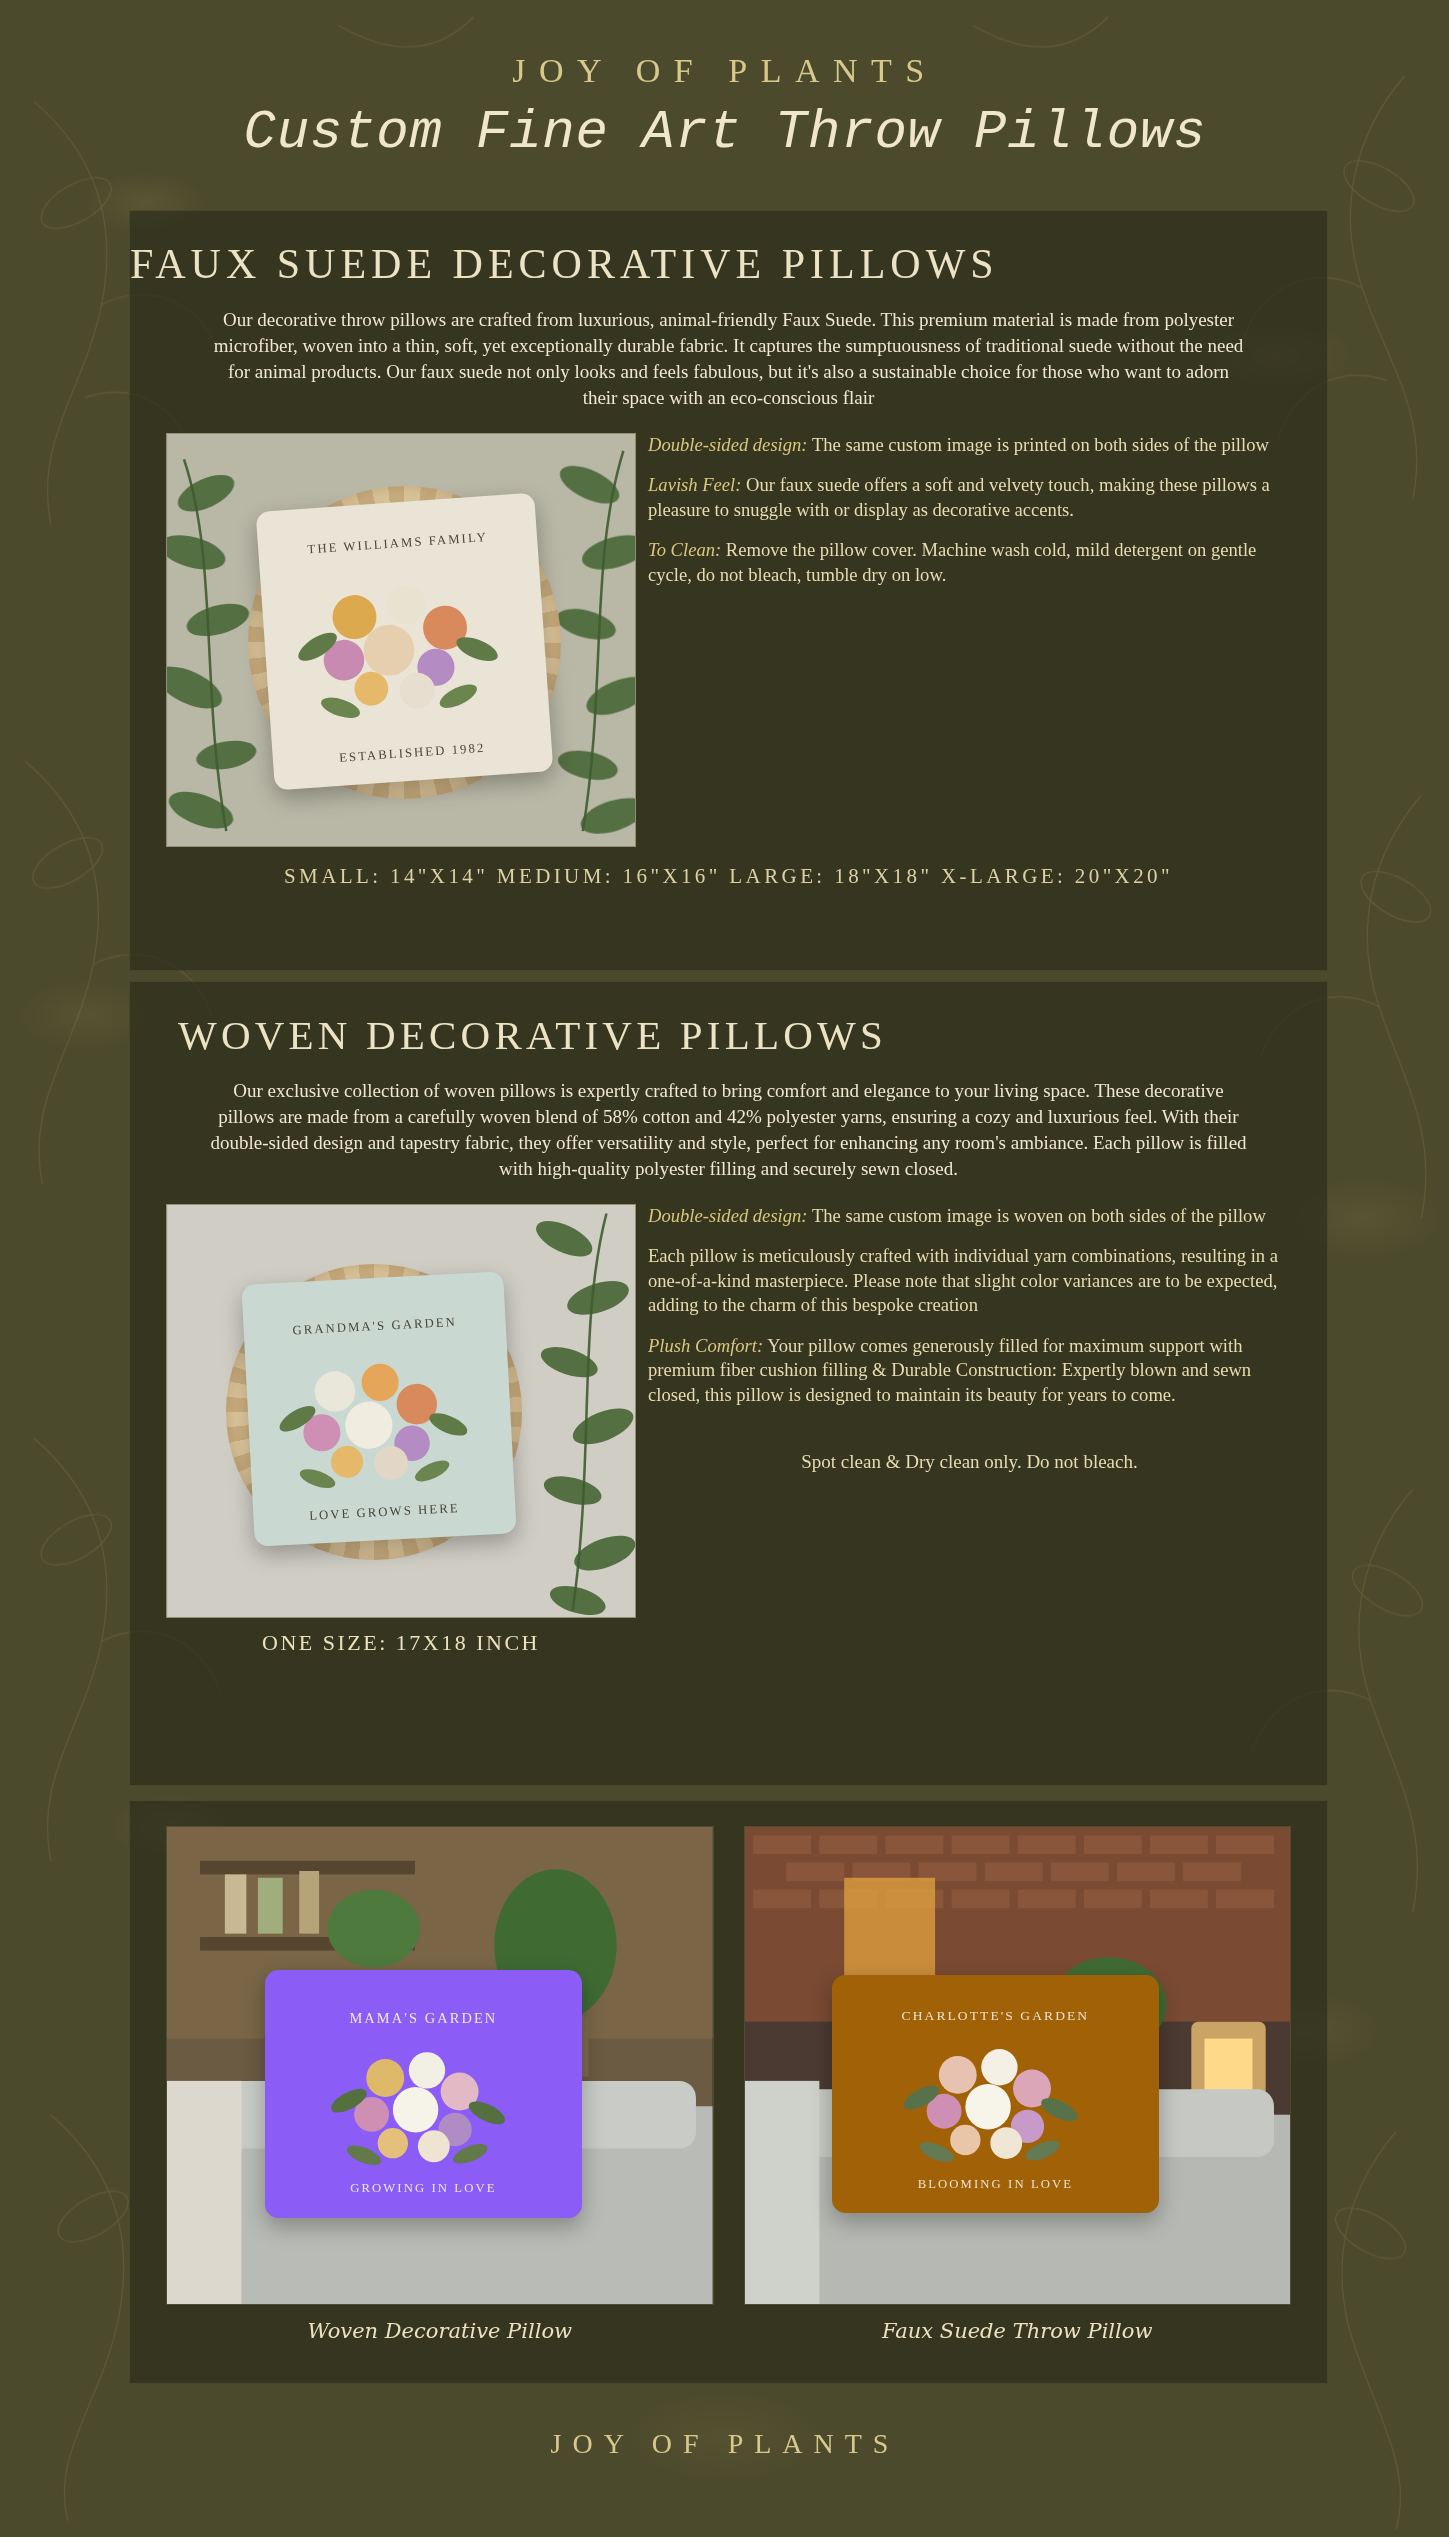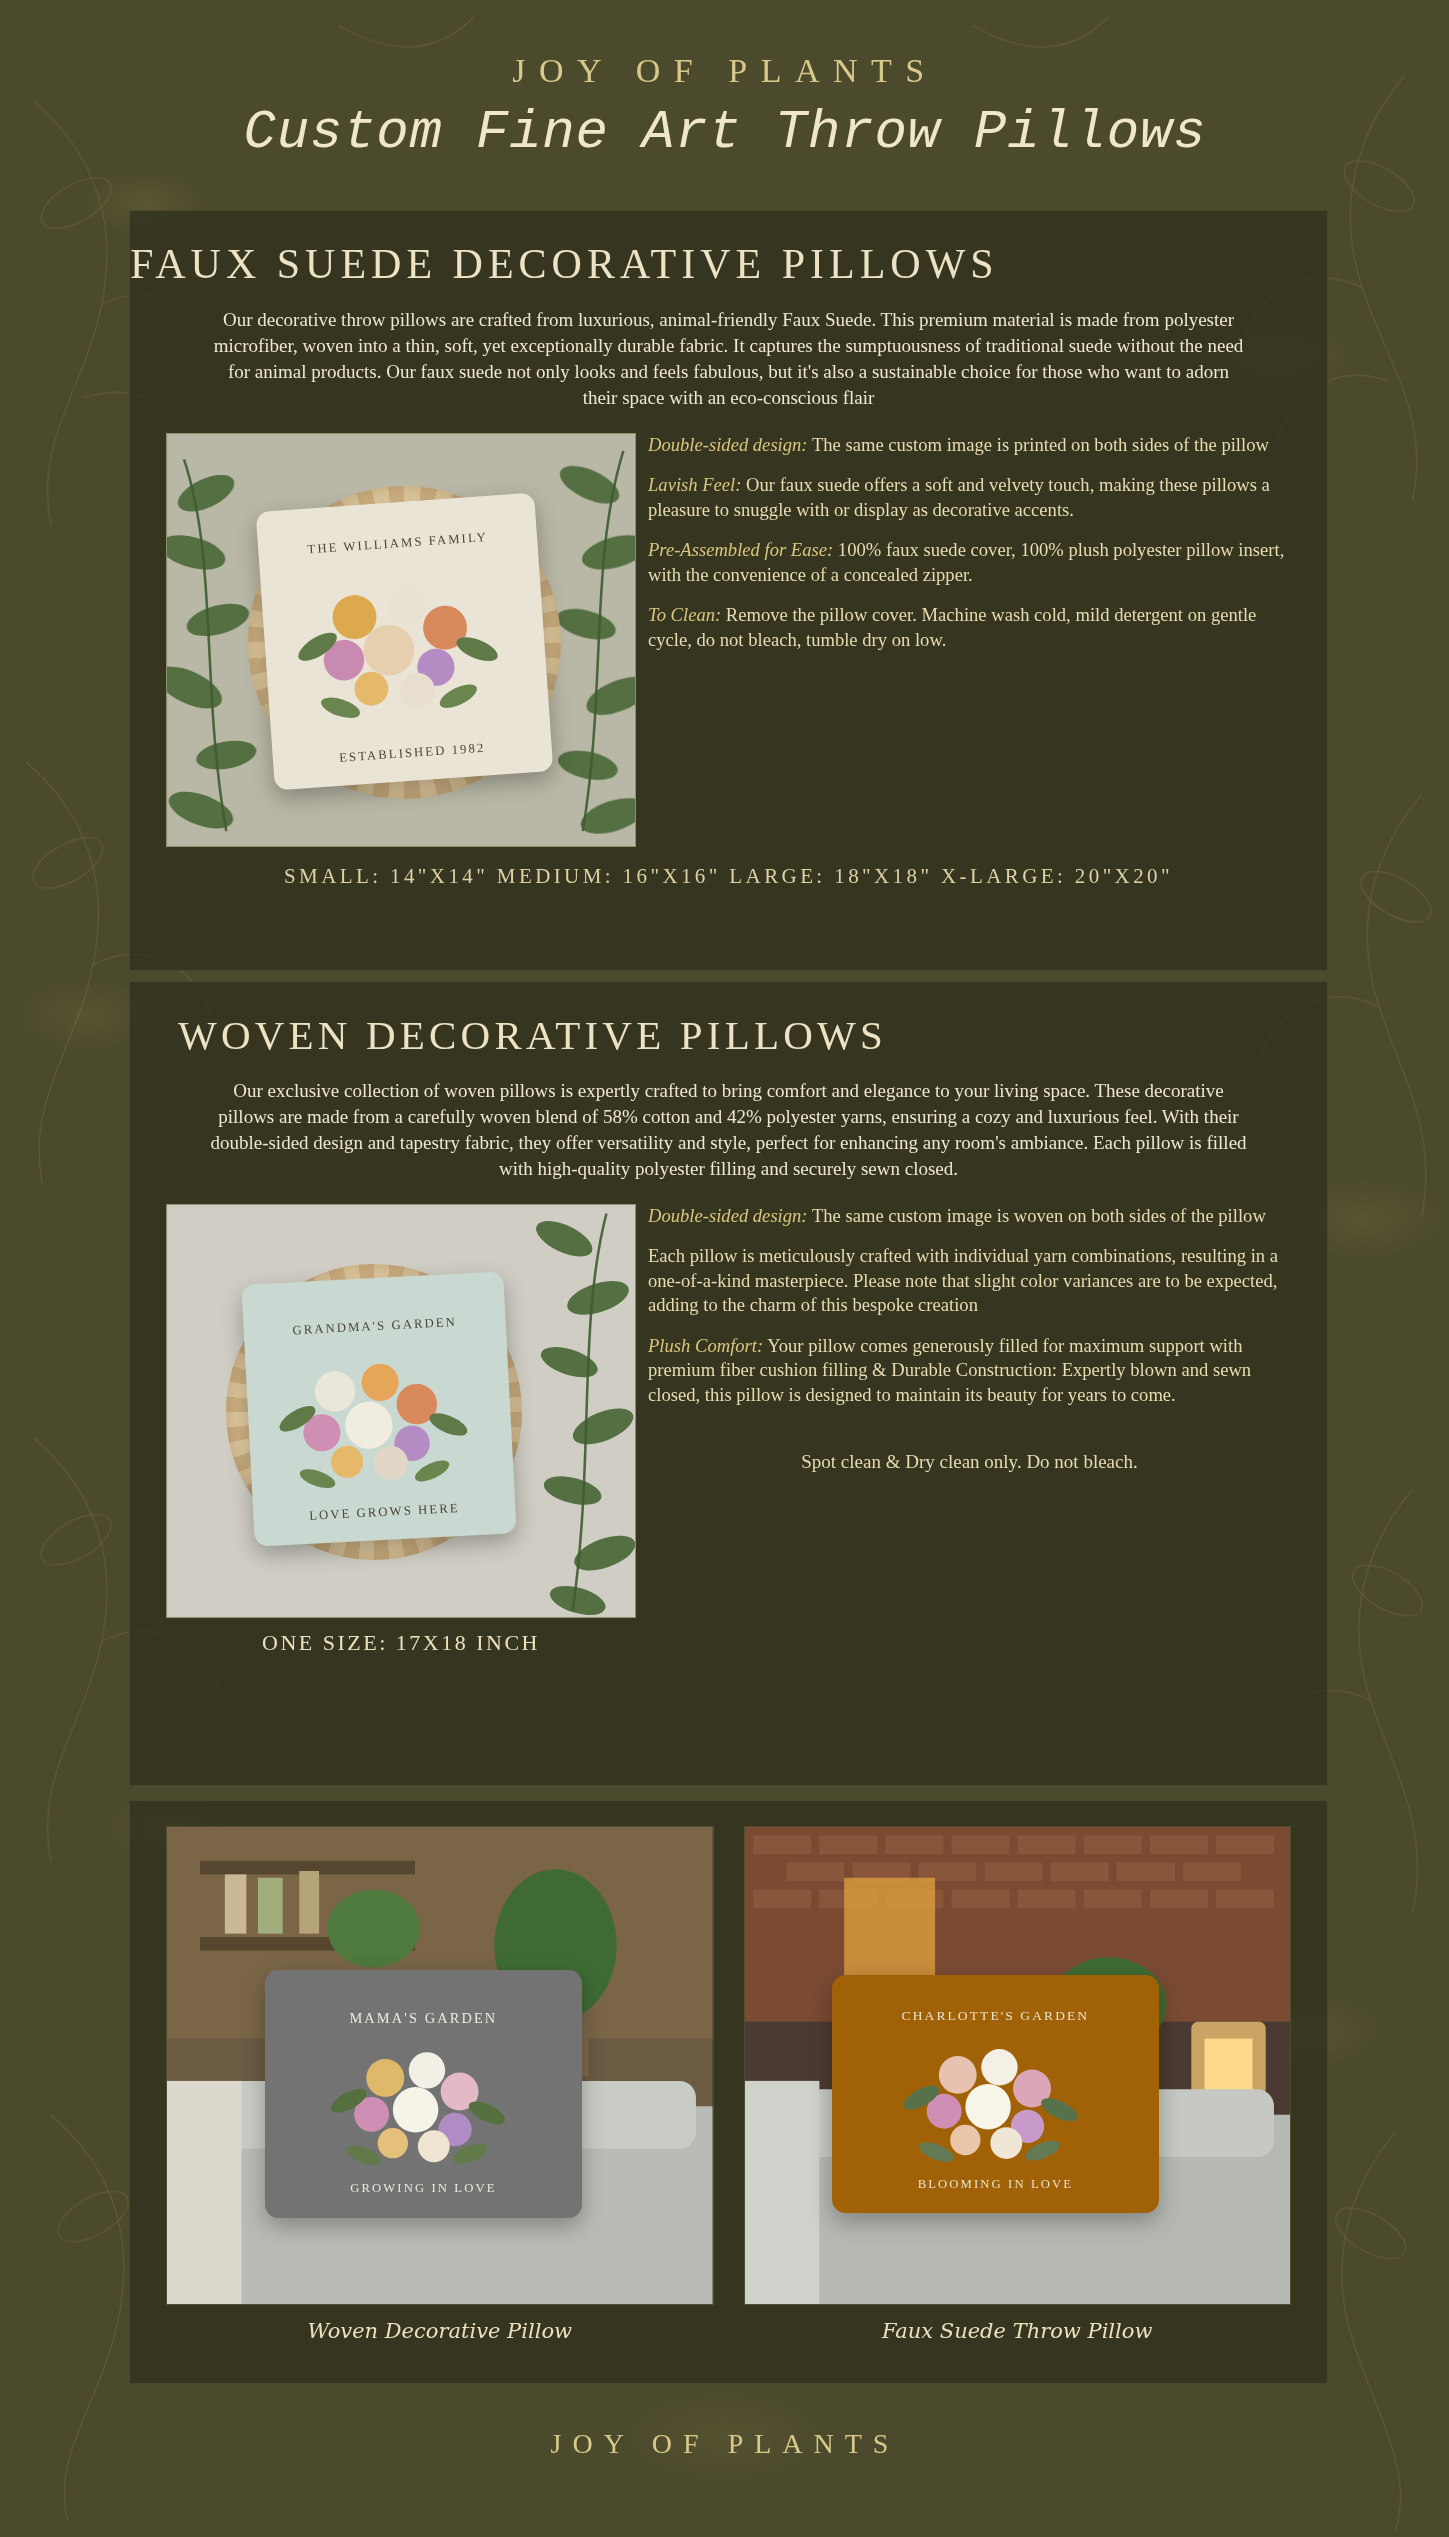--- a/index.html
+++ b/index.html
@@ -246,23 +246,20 @@
           </div>
         </div>
       </div>
 
       <div class="prod-text">
         <div class="feat">
           <span class="lead">Double-sided design:</span><span> The same custom image is printed on both sides of the pillow</span>
         </div>
         <div class="feat">
           <span class="lead">Lavish Feel:</span><span> Our faux suede offers a soft and velvety touch, making these pillows a pleasure to snuggle with or display as decorative accents.</span>
-        </div>
-        <div class="feat">
-          <span class="lead">Pre-Assembled for Ease:</span><span> 100% faux suede cover, 100% plush polyester pillow insert, with the convenience of a concealed zipper.</span>
         </div>
         <div class="feat">
           <span class="lead">To Clean:</span><span> Remove the pillow cover. Machine wash cold, mild detergent on gentle cycle, do not bleach, tumble dry on low.</span>
         </div>
       </div>
     </div>
 
     <div class="sizes">SMALL: 14"X14"  MEDIUM: 16"X16"  LARGE: 18"X18"  X-LARGE: 20"X20"</div>
   </div>
 
@@ -342,21 +339,21 @@
             <rect x="70" y="56" width="26" height="70" fill="#c8b893"></rect>
             <rect x="110" y="60" width="30" height="66" fill="#9fae7c"></rect>
             <rect x="160" y="52" width="24" height="74" fill="#b5a478"></rect>
             <ellipse cx="250" cy="120" rx="56" ry="46" fill="#4e7a3e"></ellipse>
             <ellipse cx="470" cy="140" rx="74" ry="90" fill="#3f6b33"></ellipse>
             <rect x="430" y="225" width="80" height="70" fill="#7d6a4d"></rect>
             <rect x="0" y="330" width="660" height="236" fill="#b9bcb6"></rect>
             <rect x="20" y="300" width="620" height="80" rx="20" fill="#c9ccc6"></rect>
             <rect x="0" y="300" width="90" height="266" fill="#ddd8cd"></rect>
           </svg>
-          <div class="pillow" style="left:18%;top:30%;width:58%;height:52%;background:#737373;">
+          <div class="pillow" style="left:18%;top:30%;width:58%;height:52%;background:#8b5cf6;">
             <div class="ptxt" style="top:16%;font-size:14.4px;color:#efe9dc;">MAMA'S GARDEN</div>
             <svg width="100%" height="52%" viewBox="0 0 340 170" preserveAspectRatio="xMidYMid meet" style="position:absolute;left:0;top:28%;">
               <g>
                 <circle cx="120" cy="50" r="25" fill="#dfb96a"></circle>
                 <circle cx="175" cy="40" r="24" fill="#f2efe4"></circle>
                 <circle cx="218" cy="68" r="25" fill="#e3b9c6"></circle>
                 <circle cx="102" cy="98" r="23" fill="#cf8fb5"></circle>
                 <circle cx="160" cy="92" r="30" fill="#f6f3e8"></circle>
                 <circle cx="212" cy="118" r="22" fill="#b08cc4"></circle>
                 <circle cx="130" cy="136" r="20" fill="#e5c07a"></circle>

